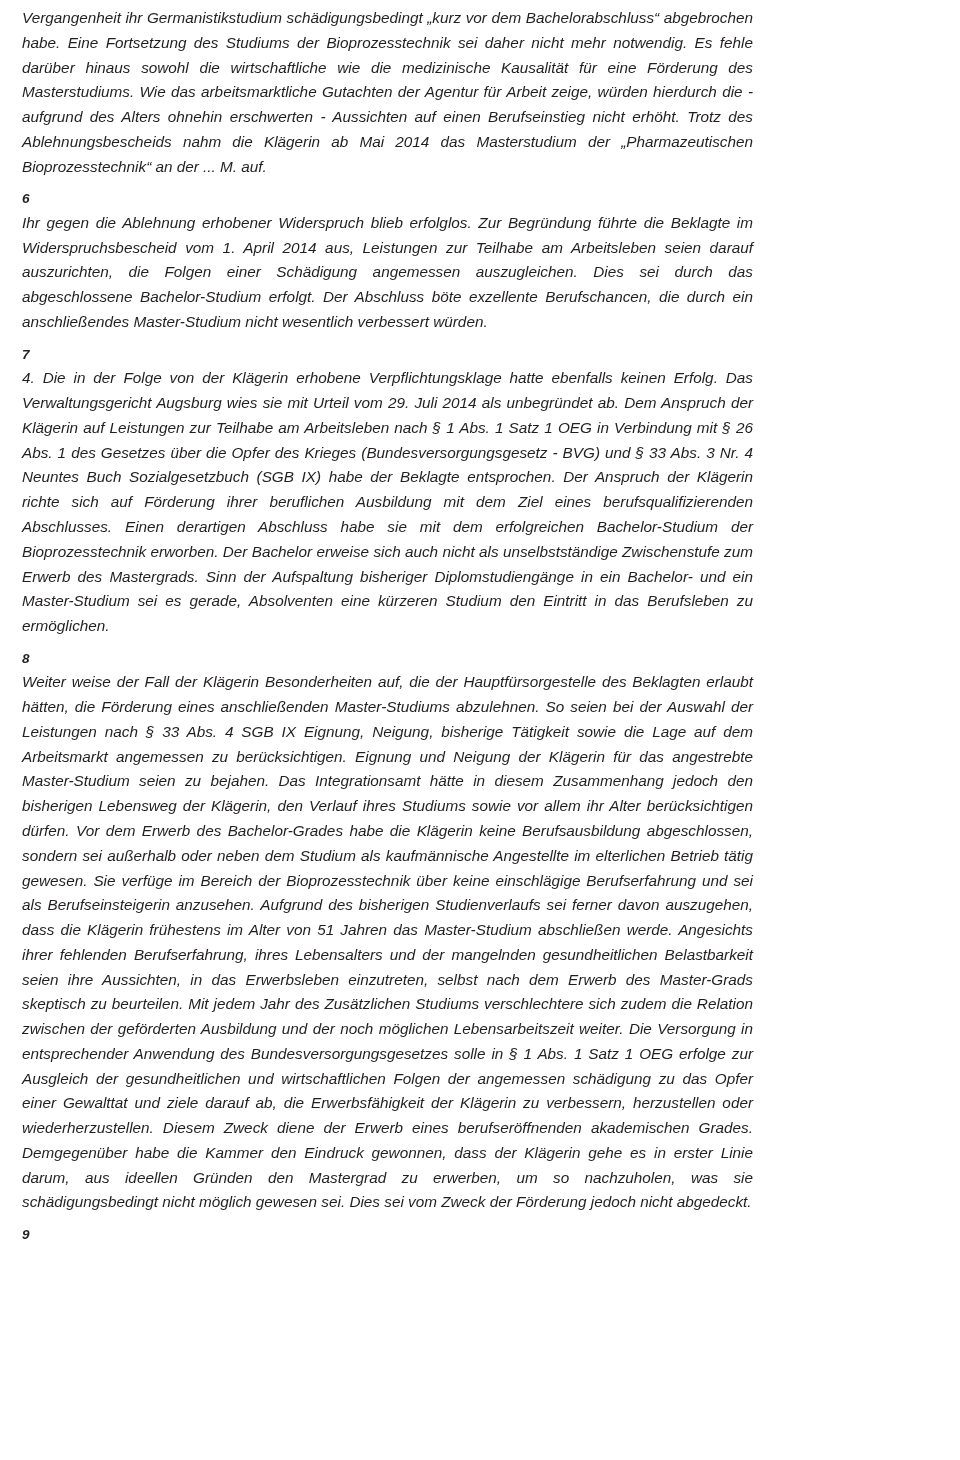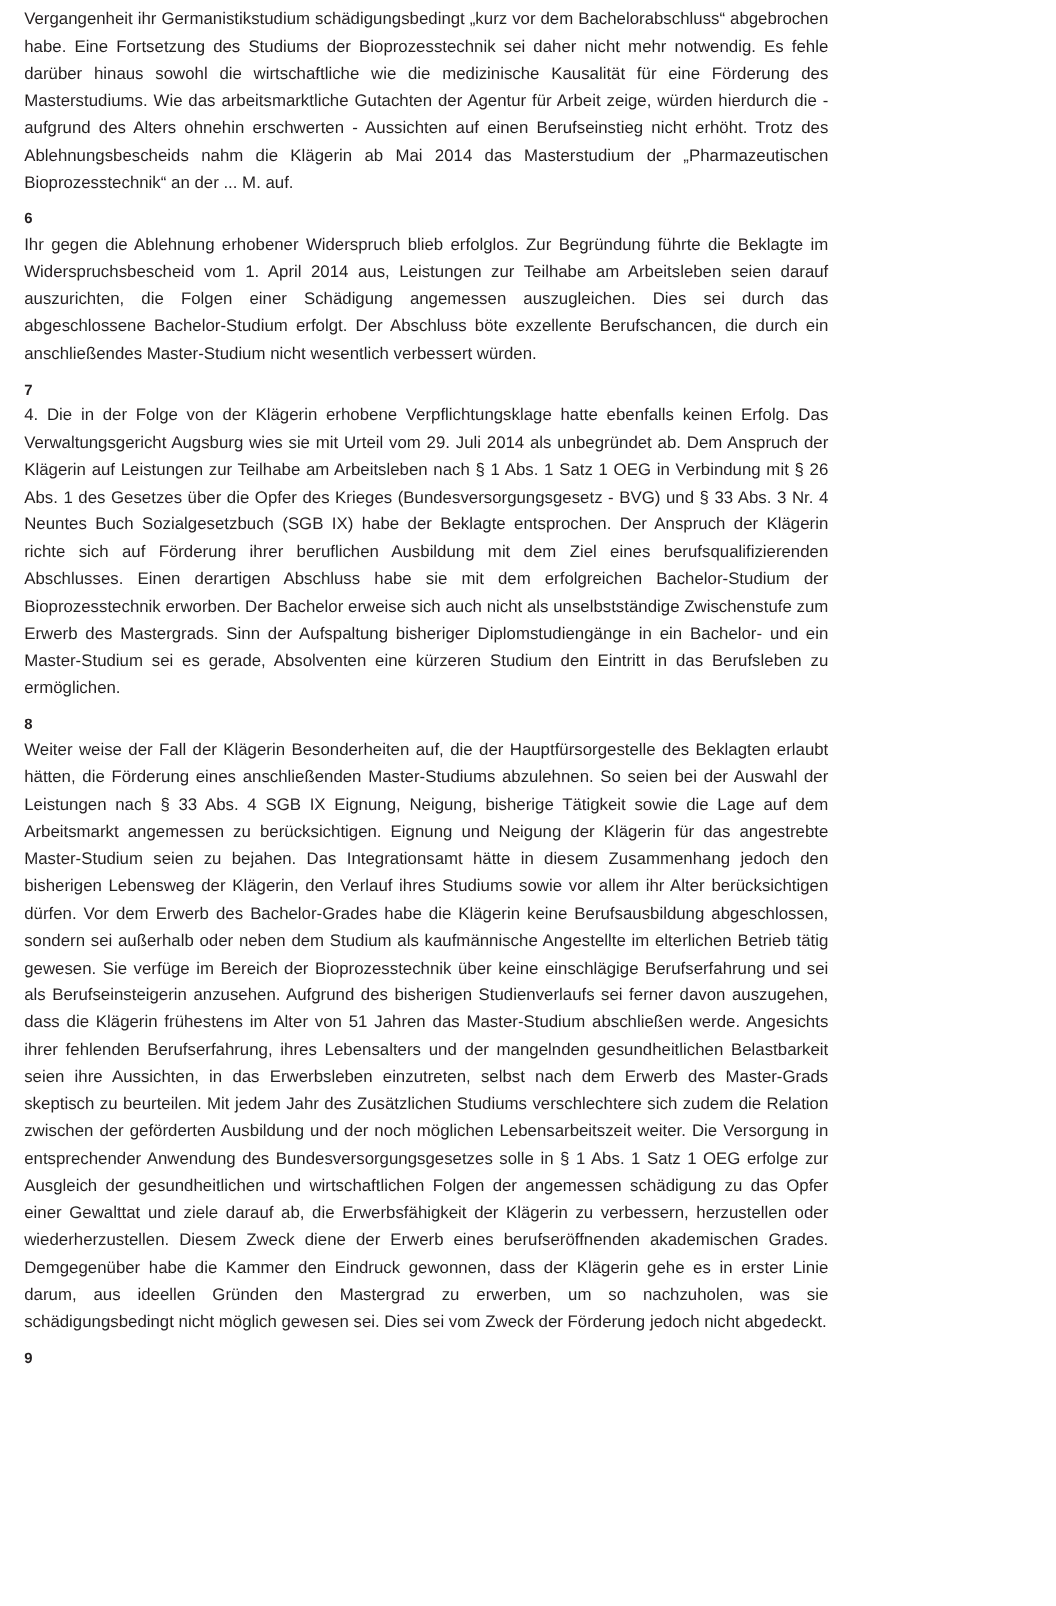--- a/index.html
+++ b/index.html
@@ -10,20 +10,21 @@
   body {
     width: 960px;
     min-height: 1460px;
     font-family: "Liberation Sans", sans-serif;
     color: #231f20;
   }
   .page {
     width: 775px;
     box-sizing: border-box;
     padding: 6px 22px 10px 22px;
+    font-style: italic;
   }
   .para {
     font-size: 15.3px;
     line-height: 1.62;
     text-align: justify;
     margin: 0 0 0 0;
     color: #231f20;
     hyphens: none;
   }
   .marginnum {

